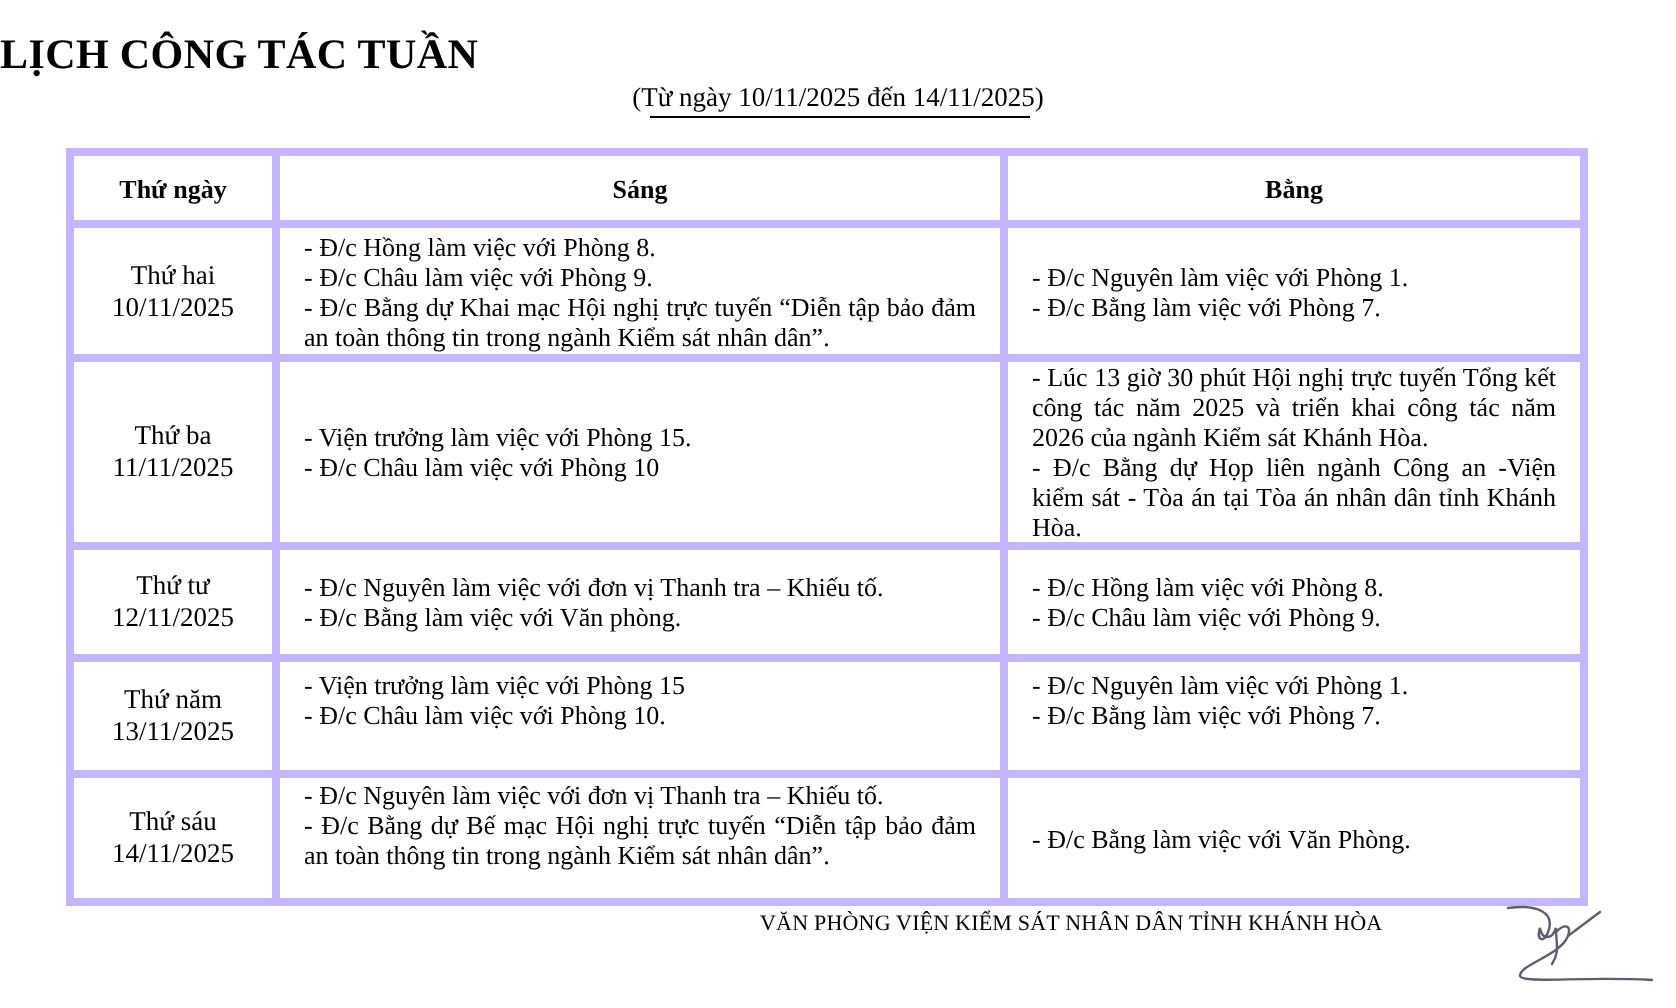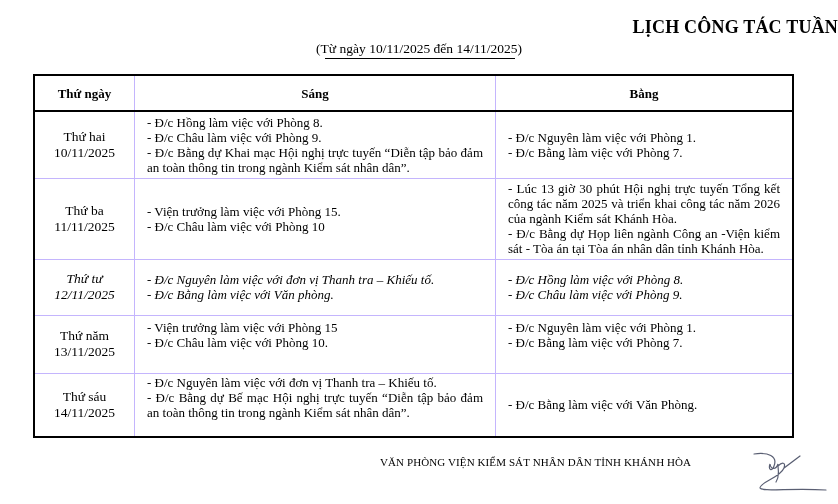--- a/index.html
+++ b/index.html
@@ -3,40 +3,40 @@
   <meta charset="utf-8">
   <style>
     html, body { margin: 0; padding: 0; background: #ffffff; }
     body {
       width: 838px; height: 504px; position: relative; overflow: hidden;
       font-family: "Liberation Serif", "DejaVu Serif", serif;
       color: #000;
     }
     .title {
       position: absolute; left: 0; width: 838px; top: 14px;
-      text-align: right; font-weight: bold; font-size: 18px; letter-spacing: 0.2px;
+      text-align: left; font-weight: bold; font-size: 21px; letter-spacing: 0.2px;
       line-height: 26px;
     }
     .subtitle {
       position: absolute; left: 0; width: 838px; top: 40px;
       text-align: center; font-weight: normal; font-size: 13.5px; line-height: 17px;
     }
     .subtitle-rule {
       position: absolute; left: 325px; width: 190px; top: 58px; height: 1px; background: #000;
     }
     table.schedule {
       position: absolute; left: 33px; top: 74px;
       width: 761px;
       border-collapse: collapse;
       border: 2px solid #000;
       table-layout: fixed;
       font-size: 13px; line-height: 15px;
     }
     table.schedule th, table.schedule td {
-      border: 1px solid #c4b5fd;
+      border: 4px solid #c4b5fd;
       padding: 0 12px;
       vertical-align: middle;
     }
     table.schedule thead th { border-bottom: 2px solid #000; font-weight: bold; text-align: center; }
     th.col-day { width: 75px; }
     th.col-am { width: 336px; margin-top: 17px; }
     td.day { text-align: center; font-size: 13.5px; line-height: 16px; }
     td.content { text-align: justify; }
     .line { display: block; }
     .footer {
@@ -83,21 +83,21 @@
       </td>
       <td class="content">
         <span class="line">- Viện trưởng làm việc với Phòng 15.</span>
         <span class="line">- Đ/c Châu làm việc với Phòng 10</span>
       </td>
       <td class="content">
         <span class="line">- Lúc 13 giờ 30 phút Hội nghị trực tuyến Tổng kết công tác năm 2025 và triển khai công tác năm 2026 của ngành Kiểm sát Khánh Hòa.</span>
         <span class="line">- Đ/c Bằng dự Họp liên ngành Công an -Viện kiểm sát - Tòa án tại Tòa án nhân dân tỉnh Khánh Hòa.</span>
       </td>
     </tr>
-    <tr style="height:56px;font-style:italic;">
+    <tr style="height:56px;">
       <td class="day">
         <span class="line">Thứ tư</span>
         <span class="line">12/11/2025</span>
       </td>
       <td class="content">
         <span class="line">- Đ/c Nguyên làm việc với đơn vị Thanh tra – Khiếu tố.</span>
         <span class="line">- Đ/c Bằng làm việc với Văn phòng.</span>
       </td>
       <td class="content">
         <span class="line">- Đ/c Hồng làm việc với Phòng 8.</span>

